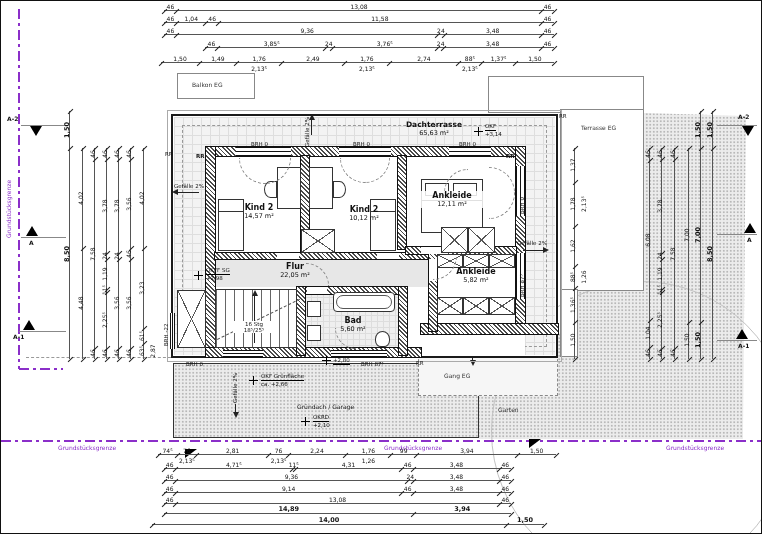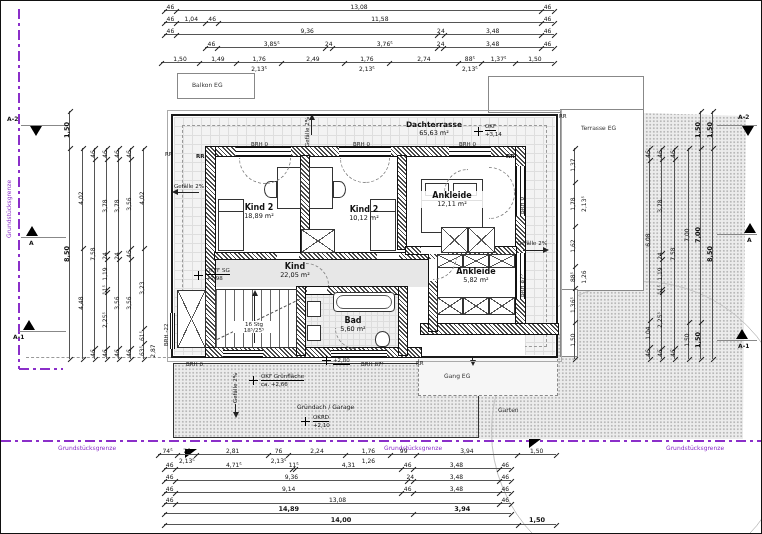--- a/index.html
+++ b/index.html
@@ -219,32 +219,32 @@
   <div class="arc arc-br" style="left:364px;top:157px;width:25px;height:25px"></div>
   <div class="arc arc-tr" style="left:488px;top:166px;width:26px;height:26px"></div>
   <div class="arc arc-br" style="left:488px;top:192px;width:26px;height:26px"></div>
   <div class="arc arc-br" style="left:432px;top:255px;width:24px;height:24px"></div>
   <div class="arc arc-tr" style="left:305px;top:262px;width:23px;height:23px"></div>
   <div class="arc arc-bl" style="left:334px;top:327px;width:21px;height:21px"></div>
   <div class="arc arc-tl" style="left:443px;top:168px;width:24px;height:24px"></div>
 
   <div class="abs ctr" style="left:218px;top:202px;width:80px">
     <div class="rname">Kind 2</div>
-    <div class="rarea">18,89 m²</div>
+    <div class="rarea">14,57 m²</div>
   </div>
   <div class="abs ctr" style="left:330px;top:204px;width:66px">
     <div class="rname">Kind 2</div>
     <div class="rarea">10,12 m²</div>
   </div>
   <div class="abs ctr" style="left:418px;top:190px;width:66px;background:rgba(255,255,255,.85)">
     <div class="rname">Ankleide</div>
     <div class="rarea">12,11 m²</div>
   </div>
   <div class="abs ctr" style="left:265px;top:261px;width:58px">
-    <div class="rname">Kind</div>
+    <div class="rname">Flur</div>
     <div class="rarea">22,05 m²</div>
   </div>
   <div class="abs ctr" style="left:437px;top:266px;width:76px">
     <div class="rname">Ankleide</div>
     <div class="rarea">5,82 m²</div>
   </div>
   <div class="abs ctr" style="left:330px;top:315px;width:44px">
     <div class="rname">Bad</div>
     <div class="rarea">5,60 m²</div>
   </div>
@@ -443,21 +443,21 @@
       <span class="tickh" style="left: 100%;"></span>
       <span class="dlab" style="left: 98.3571%;">46</span>
     </div>
     <div class="dimh dimbold" style="left: 163px; top: 512px; width: 347px;">
       <span class="tickh" style="left: 0%;"></span>
       <span class="tickh" style="left: 71.8571%;"></span>
       <span class="dlab" style="left: 35.9286%;">14,89</span>
       <span class="tickh" style="left: 100%;"></span>
       <span class="dlab" style="left: 85.9286%;">3,94</span>
     </div>
-    <div class="dimh dimbold" style="left: 163px; top: 523px; width: 392px;">
+    <div class="dimh dimbold" style="left: 151px; top: 523px; width: 392px;">
       <span class="tickh" style="left: 0%;"></span>
       <span class="tickh" style="left: 90.3226%;"></span>
       <span class="dlab" style="left: 45.1613%;">14,00</span>
       <span class="tickh" style="left: 100%;"></span>
       <span class="dlab" style="left: 95.1613%;">1,50</span>
     </div>
     <div class="dimv dimbold" style="left: 68px; top: 110px; height: 248px;">
       <span class="tickv" style="top: 0%;"></span>
       <span class="tickv" style="top: 15%;"></span>
       <span class="vlab" style="top: 7.5%;">1,50</span>

